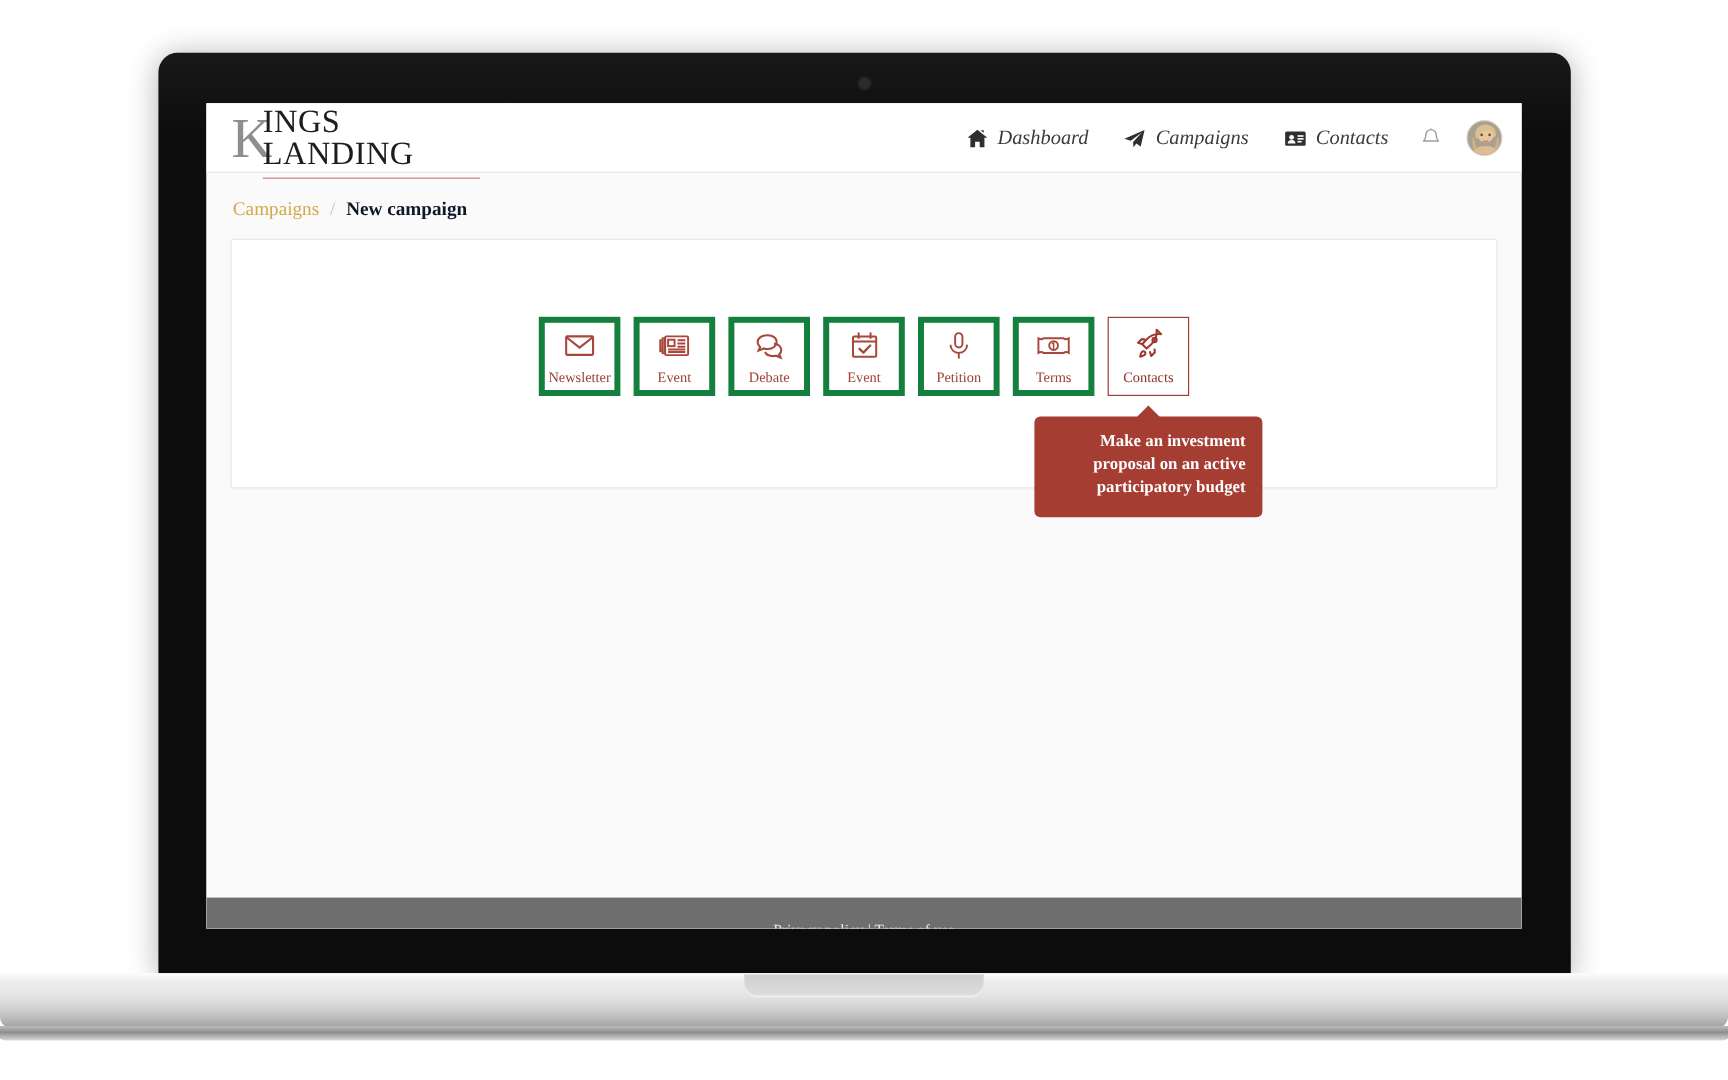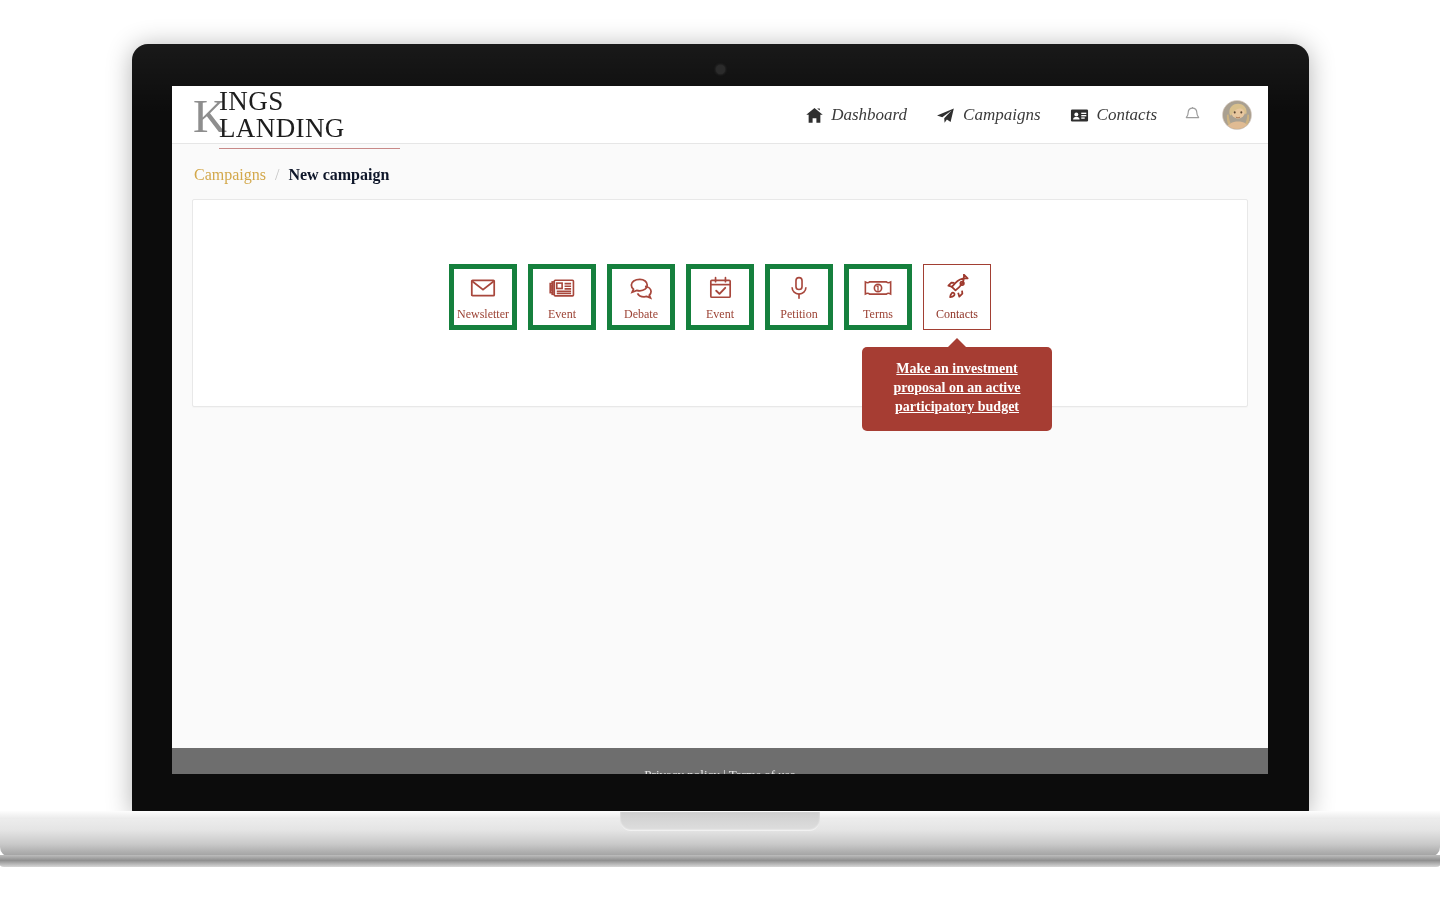--- a/index.html
+++ b/index.html
@@ -306,26 +306,25 @@
   .tooltip {
     position: absolute;
     width: 190px;
     left: 50%;
     margin-left: -95px;
     top: 82px;
     background: #a63d33;
     color: #ffffff;
     border-radius: 5px;
     padding: 13px 14px 14px;
-    text-align: center;
+    text-align: right;
     font-family: "Liberation Serif", serif;
     font-weight: bold;
     font-size: 14px;
     line-height: 1.35;
-    text-decoration: underline;
   }
   .tooltip::after {
     content: "";
     position: absolute;
     top: -9px;
     left: 50%;
     margin-left: -10px;
     border-left: 10px solid transparent;
     border-right: 10px solid transparent;
     border-bottom: 10px solid #a63d33;

